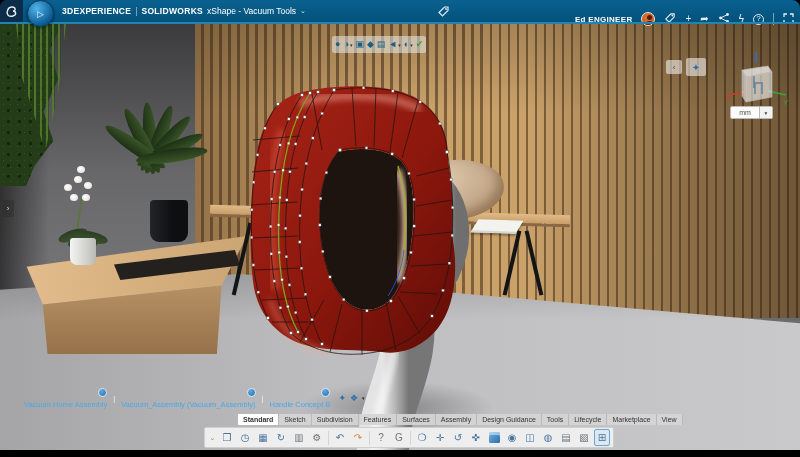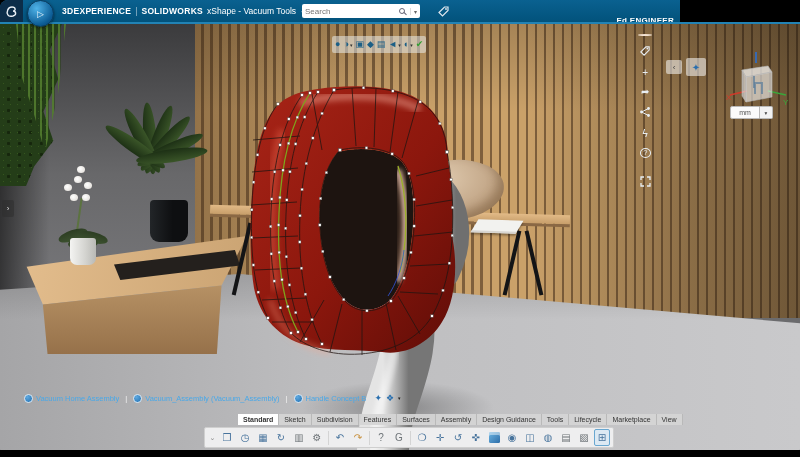--- a/index.html
+++ b/index.html
@@ -1,41 +1,41 @@
 <!DOCTYPE html>
 <html><head>
 <meta charset="utf-8">
 <style>
   * { margin:0; padding:0; box-sizing:border-box; }
   html,body { background:#000; font-family:"Liberation Sans","DejaVu Sans",sans-serif; }
   .app { position:relative; width:800px; height:457px; background:#000; border-radius:8px; overflow:hidden; }
 
   
-  .topbar { position:absolute; left:0; top:0; width:680px; height:22px;
+  .topbar { position:absolute; left:0; top:0; width:800px; height:22px;
     background:linear-gradient(180deg,#0a6190,#02527b); z-index:60; }
   .accentline { position:absolute; left:0; top:22px; width:800px; height:2px; background:#2283b5; z-index:60; }
   .logo-sq { position:absolute; left:0; top:0; width:23px; height:22px; background:#0c2d49; display:flex; align-items:center; justify-content:center; }
   .compass { position:absolute; left:27px; top:0; width:27px; height:27px; border-radius:50%;
     background:radial-gradient(circle at 35% 30%, #4fb3e8, #0d5d96 68%, #073f66);
     border:1px solid #0a3a5c; box-shadow:0 1px 3px rgba(0,0,0,.55); z-index:65;
     display:flex; align-items:center; justify-content:center; color:#eaf4fb; font-size:9px; }
   .brand { position:absolute; left:62px; top:0; height:22px; display:flex; align-items:center; gap:4px;
     color:#fff; font-size:8.5px; white-space:nowrap; }
   .brand .b { font-weight:bold; letter-spacing:.3px; }
   .brand .sep { opacity:.6; }
   .brand .caret { font-size:7px; opacity:.85; }
   .searchbox { position:absolute; left:302px; top:4px; width:118px; height:14px; background:#fff; border-radius:2px;
     display:flex; align-items:center; padding:0 3px; }
   .searchbox input { border:none; outline:none; flex:1; width:70px; font-size:8px; color:#444;
     font-family:"Liberation Sans",sans-serif; }
   .mag { width:6px; height:6px; border:1.2px solid #667; border-radius:50%; position:relative; margin-right:5px; }
   .mag::after { content:''; position:absolute; width:4px; height:1.2px; background:#667; transform:rotate(45deg); right:-3.5px; bottom:-1px; }
   .searchbox .caret { font-size:6px; color:#666; border-left:1px solid #ddd; padding-left:3px; }
   .tag-btn { position:absolute; left:436px; top:4px; width:14px; height:14px; display:flex; align-items:center; justify-content:center; }
-  .tb-right { position:absolute; right:6px; top:16px; height:22px; display:flex; align-items:center; gap:9px; z-index:62;flex-direction:column; }
+  .tb-right { position:absolute; right:6px; top:8px; height:22px; display:flex; align-items:center; gap:9px; z-index:62; }
   .tb-right .uname { color:#fff; font-size:8px; font-weight:bold; letter-spacing:.3px; }
   .avatar { width:14px; height:14px; border-radius:50%; background:radial-gradient(circle at 50% 38%, #e07a33, #b5521d); position:relative; overflow:hidden; border:1px solid #f3e2d2; }
   .avatar::before { content:''; position:absolute; left:4.2px; top:2.2px; width:5px; height:5px; border-radius:50%; background:#5d1a10; }
   .avatar::after { content:''; position:absolute; left:2.2px; top:8px; width:9px; height:6px; border-radius:5px 5px 0 0; background:#5d1a10; }
   .tb-ic { color:#e8eef3; font-size:10px; line-height:1; cursor:pointer; }
   .tb-help { width:11px; height:11px; border:1px solid #e8eef3; border-radius:50%; font-size:7.5px; display:flex; align-items:center; justify-content:center; }
   .tb-div { width:1px; height:12px; background:rgba(255,255,255,.45); }
 
   
   .viewport { position:absolute; left:0; top:24px; width:800px; height:426px; overflow:hidden; background:#6b6b6d; }
@@ -109,21 +109,21 @@
   .units { position:absolute; left:730px; top:82px; display:flex; z-index:40; }
   .units .val { width:30px; height:13px; background:#fbfbfb; border:1px solid #b9b9b9; border-radius:2px 0 0 2px;
     font-size:7px; color:#555; display:flex; align-items:center; justify-content:center; }
   .units .dd { width:13px; height:13px; background:#f2f2f2; border:1px solid #b9b9b9; border-left:none; border-radius:0 2px 2px 0;
     font-size:5.5px; color:#444; display:flex; align-items:center; justify-content:center; cursor:pointer; }
   .panel-handle { position:absolute; left:2px; top:176px; width:12px; height:17px; background:rgba(45,45,45,.55);
     border-radius:2px; color:#ddd; font-size:8px; display:flex; align-items:center; justify-content:center; z-index:40; cursor:pointer; }
 
   .breadcrumbs { position:absolute; left:24px; top:368px; height:12px; display:flex; align-items:center; gap:6px;
     font-size:7.5px; color:#49a8e8; white-space:nowrap; z-index:45; }
-  .bc-item { display:flex; align-items:flex-start; gap:3px; cursor:pointer; }
+  .bc-item { display:flex; align-items:flex-end; gap:3px; cursor:pointer;flex-direction:column; }
   .bc-ic { width:9px; height:9px; border-radius:50%; background:radial-gradient(circle at 35% 30%, #5fa9e0, #1f6eb0); border:1px solid #d7e9f7; }
   .bc-sep { color:rgba(255,255,255,.85); }
   .bc-item.u span.lbl { }
   .bc-tools { display:flex; align-items:center; gap:4px; margin-left:2px; }
   .bc-tools .g { font-size:9px; color:#2a6fae; }
   .bc-tools .c { font-size:5px; color:#222; }
 
   .ribbon-tabs { position:absolute; left:238px; top:390px; display:flex; z-index:45; }
   .rtab { font-size:7px; color:#333; background:rgba(213,213,213,.92); padding:2px 5px 2px;
     border-right:1px solid #b9b9b9; cursor:pointer; white-space:nowrap; }
@@ -153,25 +153,20 @@
       <svg width="16" height="16" viewBox="0 0 16 16">
         <path d="M4,12 C2,9 4,4 8,4 C12,4 12,8 9,8 C12,8 13,12 9,13 C6,13.6 4.5,13 4,12" fill="none" stroke="#e8eef4" stroke-width="1.4"></path>
       </svg>
     </div>
     <div class="brand">
       <span class="b">3DEXPERIENCE</span>
       <span class="sep">|</span>
       <span class="b">SOLIDWORKS</span>
       <span>xShape - Vacuum Tools</span>
       <span class="caret">⌄</span>
-    </div>
-    <div class="searchbox">
-      <input type="text" placeholder="Search" style="">
-      <span class="mag"></span>
-      <span class="caret">▾</span>
     </div>
     <div class="tag-btn">
       <svg width="13" height="13" viewBox="0 0 13 13">
         <path d="M2,7.5 L7.5,2 L11,2 L11,5.5 L5.5,11 Z" fill="none" stroke="#dfe7ee" stroke-width="1.2"></path>
         <circle cx="9" cy="4" r="0.9" fill="#dfe7ee"></circle>
       </svg>
     </div>
     <div class="tb-right">
       <span class="uname">Ed ENGINEER</span>
       <span class="avatar"></span>

